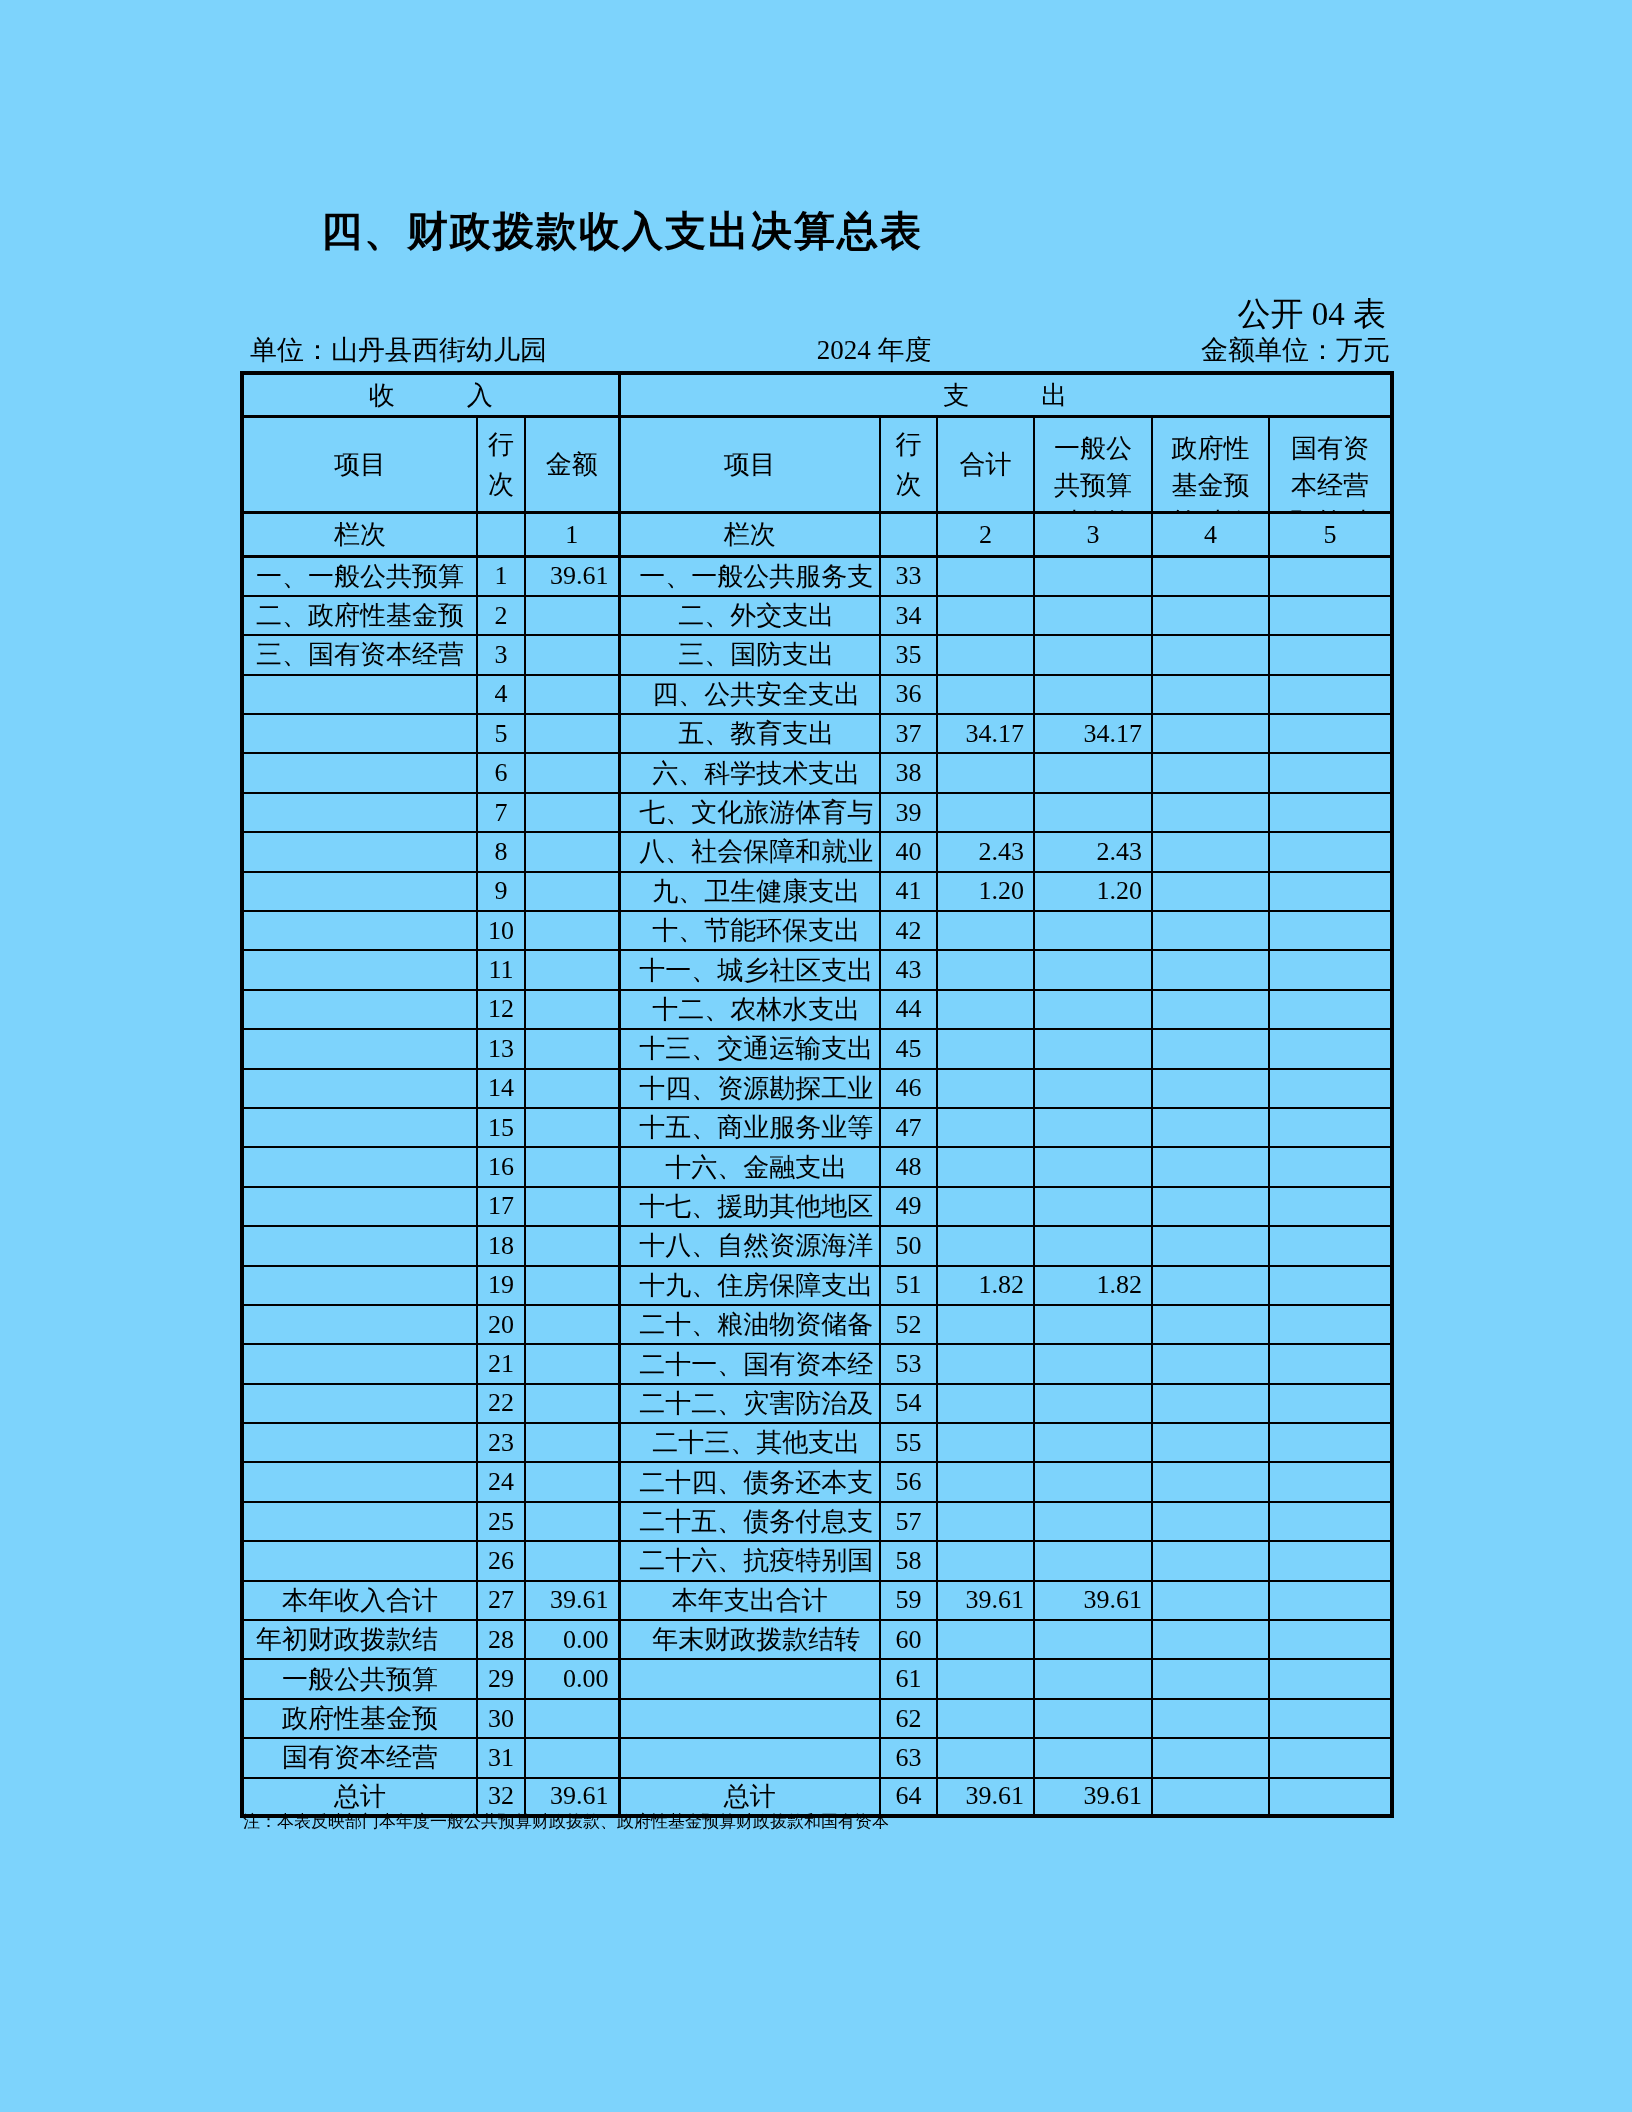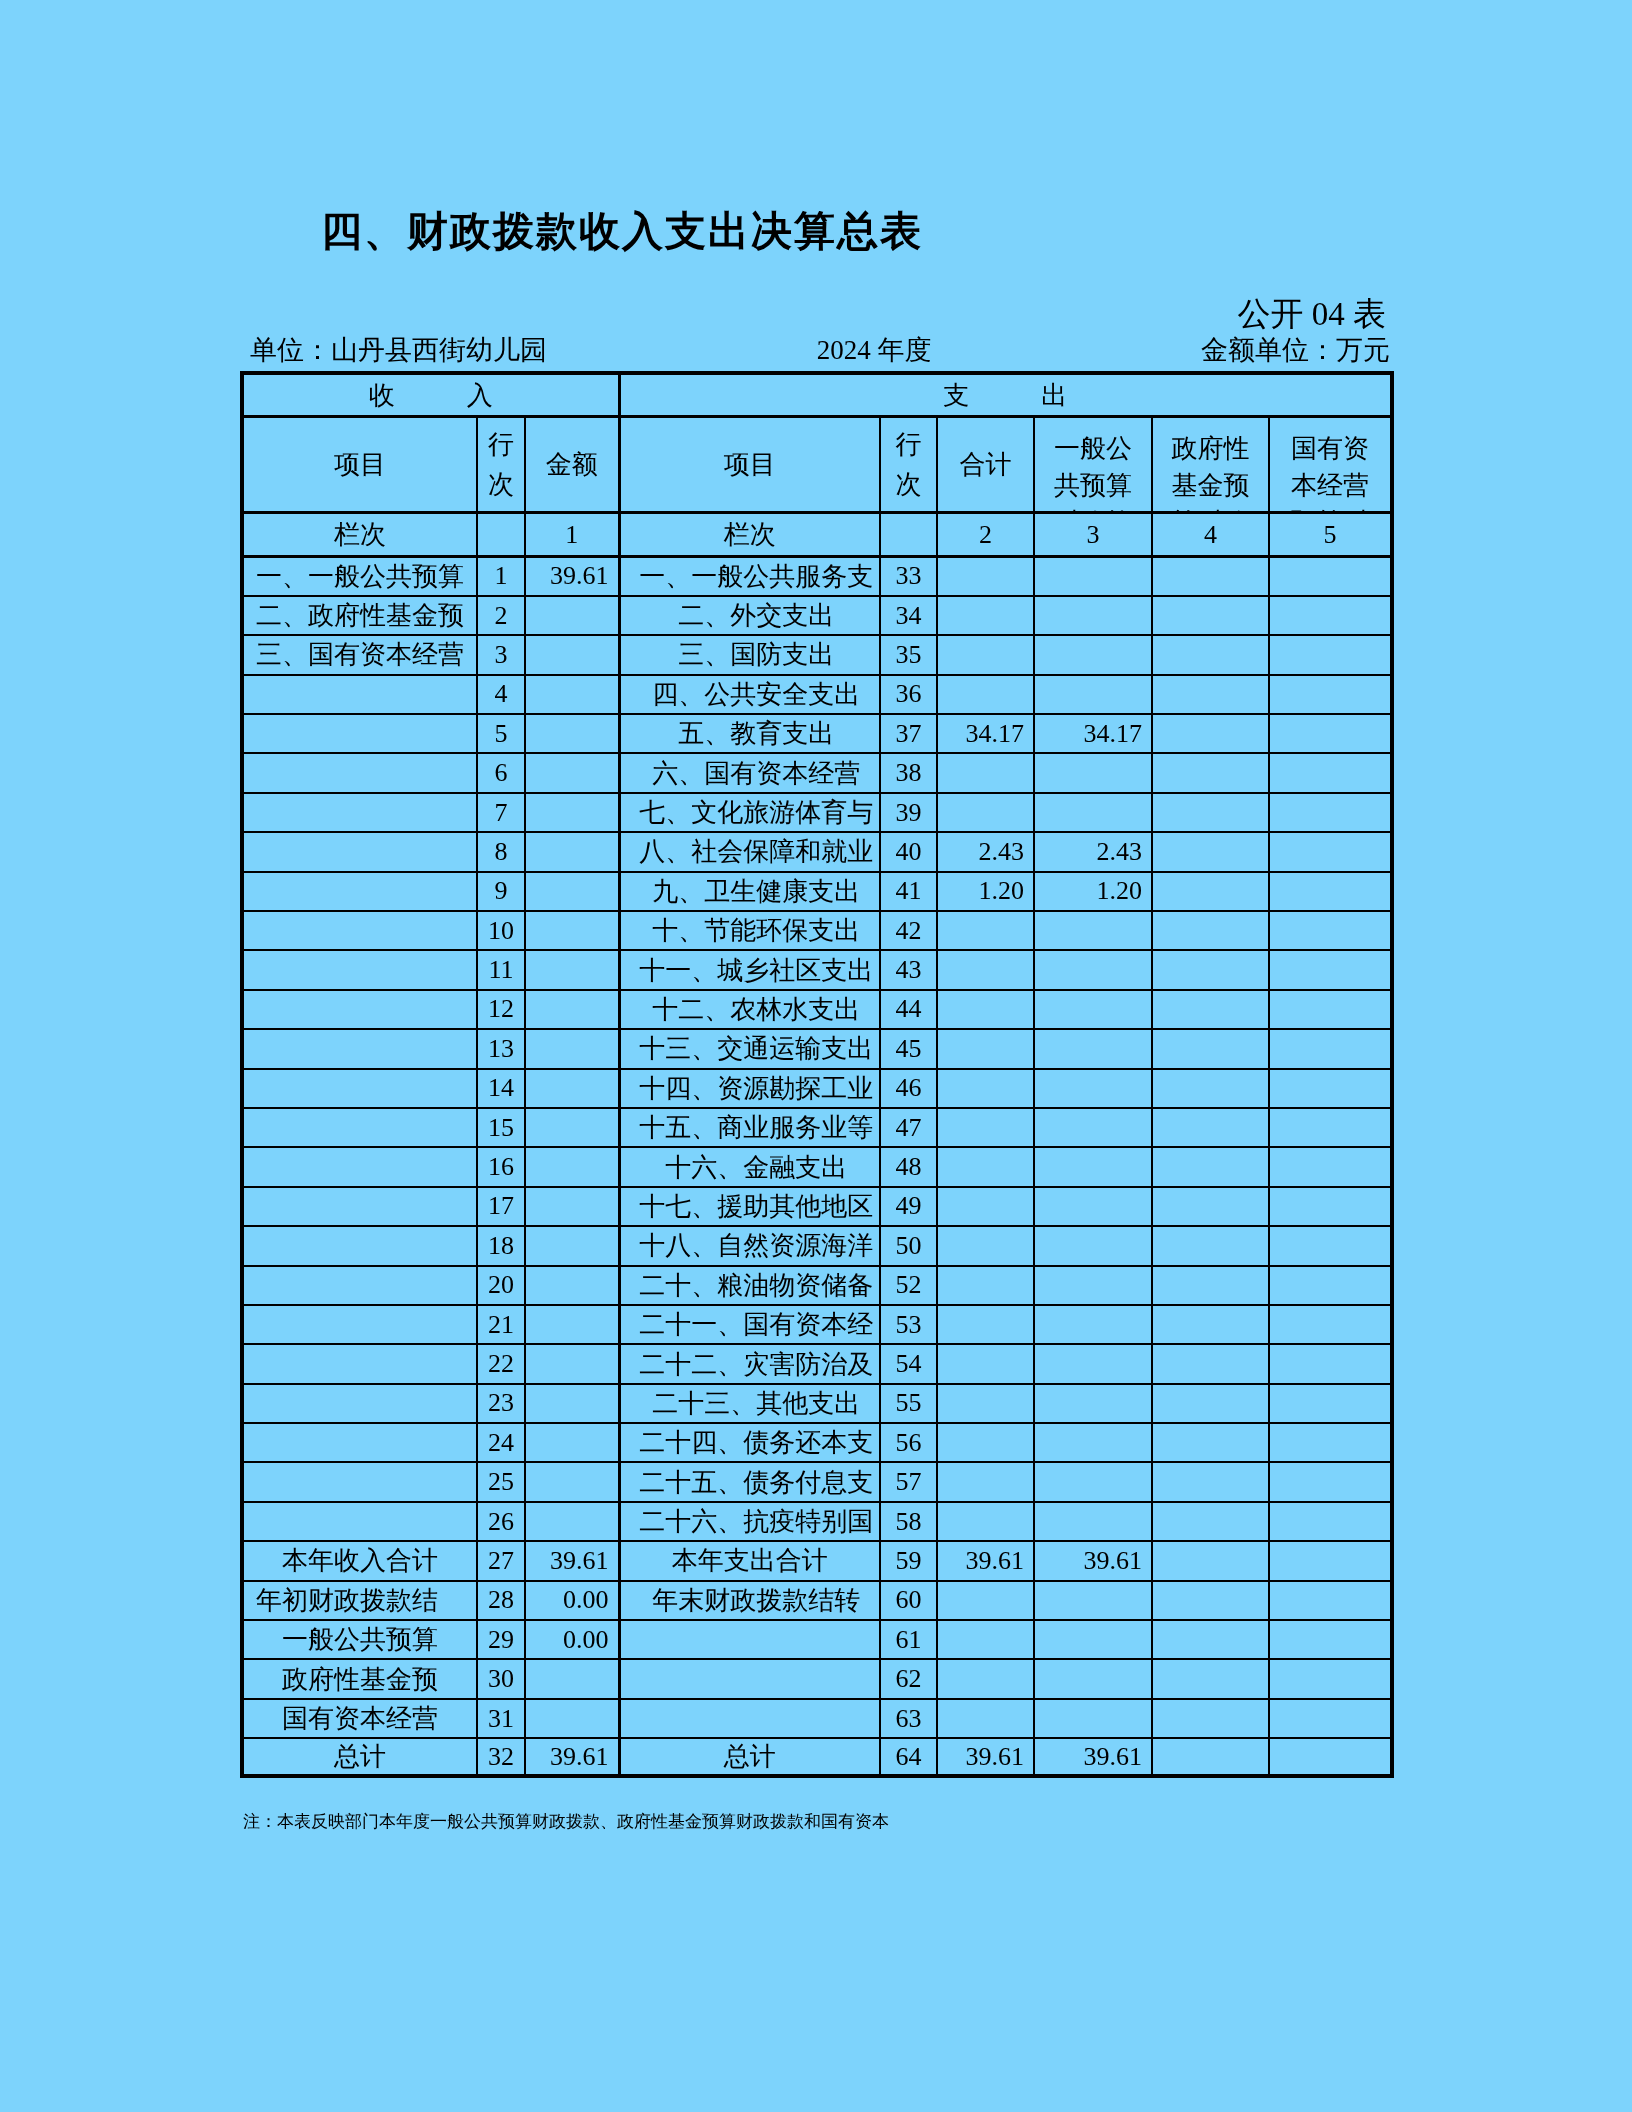--- a/index.html
+++ b/index.html
@@ -158,21 +158,21 @@
           <td class="tc">37</td>
           <td class="num">34.17</td>
           <td class="num">34.17</td>
           <td class="num"></td>
           <td class="num"></td>
         </tr>
         <tr>
           <td class="tl"></td>
           <td class="tc">6</td>
           <td class="num"></td>
-          <td class="div3 tl2">六、国有资本经营</td>
+          <td class="div3 tl2">六、科学技术支出</td>
           <td class="tc">38</td>
           <td class="num"></td>
           <td class="num"></td>
           <td class="num"></td>
           <td class="num"></td>
         </tr>
         <tr>
           <td class="tl"></td>
           <td class="tc">7</td>
           <td class="num"></td>
@@ -294,20 +294,31 @@
           <td class="num"></td>
         </tr>
         <tr>
           <td class="tl"></td>
           <td class="tc">18</td>
           <td class="num"></td>
           <td class="div3 tl2">十八、自然资源海洋</td>
           <td class="tc">50</td>
           <td class="num"></td>
           <td class="num"></td>
+          <td class="num"></td>
+          <td class="num"></td>
+        </tr>
+        <tr>
+          <td class="tl"></td>
+          <td class="tc">19</td>
+          <td class="num"></td>
+          <td class="div3 tl2">十九、住房保障支出</td>
+          <td class="tc">51</td>
+          <td class="num">1.82</td>
+          <td class="num">1.82</td>
           <td class="num"></td>
           <td class="num"></td>
         </tr>
         <tr>
           <td class="tl"></td>
           <td class="tc">20</td>
           <td class="num"></td>
           <td class="div3 tl2">二十、粮油物资储备</td>
           <td class="tc">52</td>
           <td class="num"></td>

